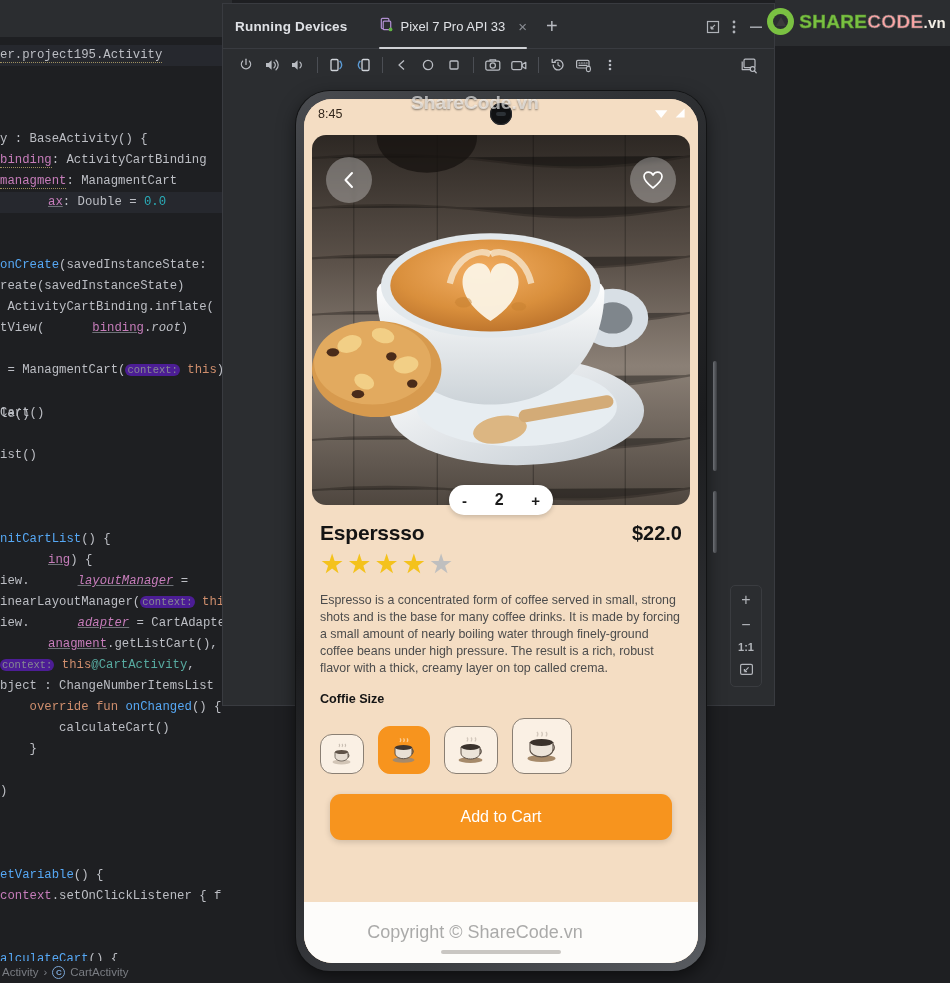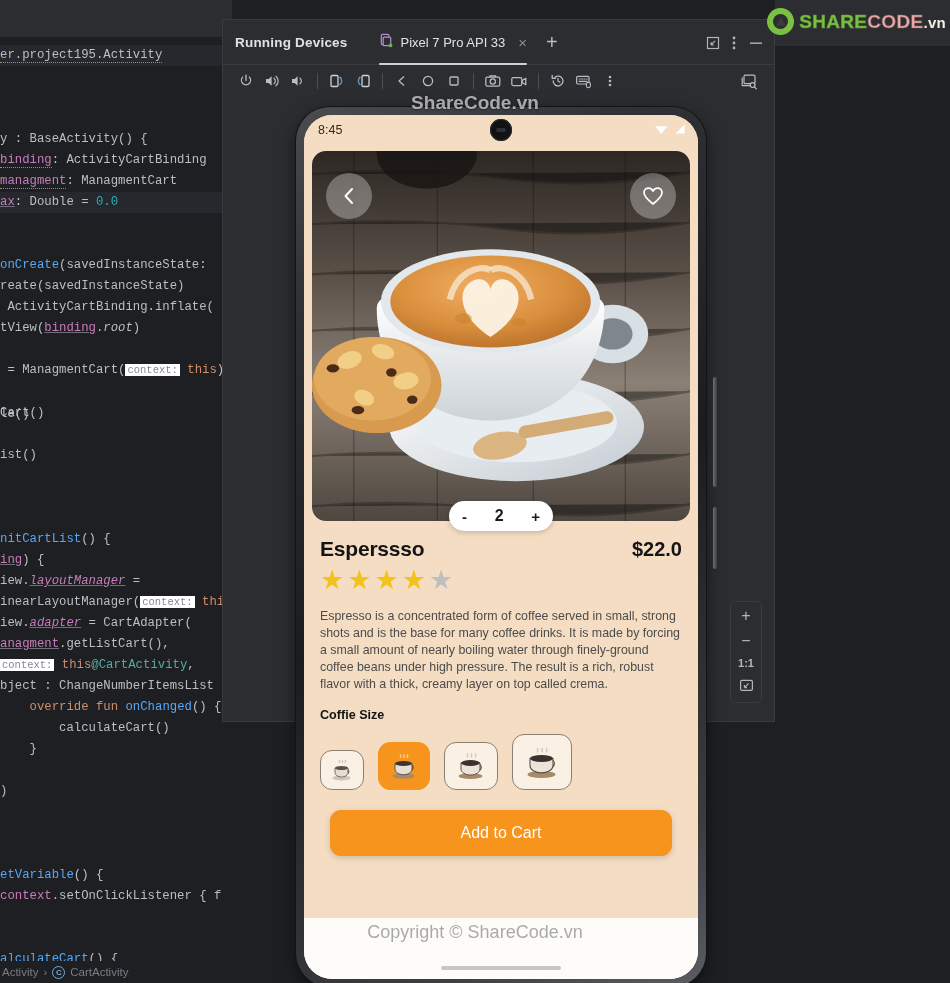--- a/index.html
+++ b/index.html
@@ -27,40 +27,40 @@
     position: absolute; left: 0; white-space: pre; color: #bcbec4;
     line-height: 21px; height: 21px;
   }
   .code-hl-row { position:absolute; left:0; width:232px; height:21px; background:#26282e; }
   .kw   { color: #cf8e6d; }
   .fn   { color: #56a8f5; }
   .fld  { color: #c77dbb; }
   .num  { color: #2aacb8; }
   .this { color: #cf8e6d; }
   .atcls{ color: #57aaa0; }
-  .hint { color: #868a91; background:#ffffff; border-radius:0; padding:0 2px; font-size:10.5px;}
-  .undl { text-decoration: underline; text-decoration-color:#6e7177; }
+  .hint { color: #868a91; background:#4c1d95; border-radius:6px; padding:0 2px; font-size:10.5px;}
+  .undl { text-decoration: underline; text-decoration-color:#6e7177;padding-left:48px; }
   .wavy { border-bottom: 1px dotted #9d8f5e; }
   .ital { font-style: italic; }
 
   .ide-statusbar {
     position: absolute; left: 0; bottom: 0; width: 232px; height: 22px;
     background: #1e1f22; color: #7a7d83;
     font-family: "Liberation Sans", sans-serif; font-size: 11.5px;
     display: flex; align-items: center; gap: 5px; padding-left: 2px;
   }
   .crumb-c {
     display:inline-flex; align-items:center; justify-content:center;
     width:13px; height:13px; border-radius:50%; border:1.4px solid #7ba7d7;
     color:#7ba7d7; font-size:8px; font-weight:bold;
   }
 
   
   .rd-window {
-    position: absolute; left: 222px; top: 19px; width: 553px; height: 703px;
+    position: absolute; left: 222px; top: 3px; width: 553px; height: 703px;
     background: #2b2d30; border: 1px solid #393b40;
   }
   .rd-tabbar {
     position: relative; height: 45px; display: flex; align-items: center;
     padding: 0 12px; border-bottom: 1px solid #393b40;
   }
   .rd-title {
     color: #dfe1e5; font-size: 13.5px; font-weight: bold; margin-right: 24px;
     letter-spacing: .2px;
   }

